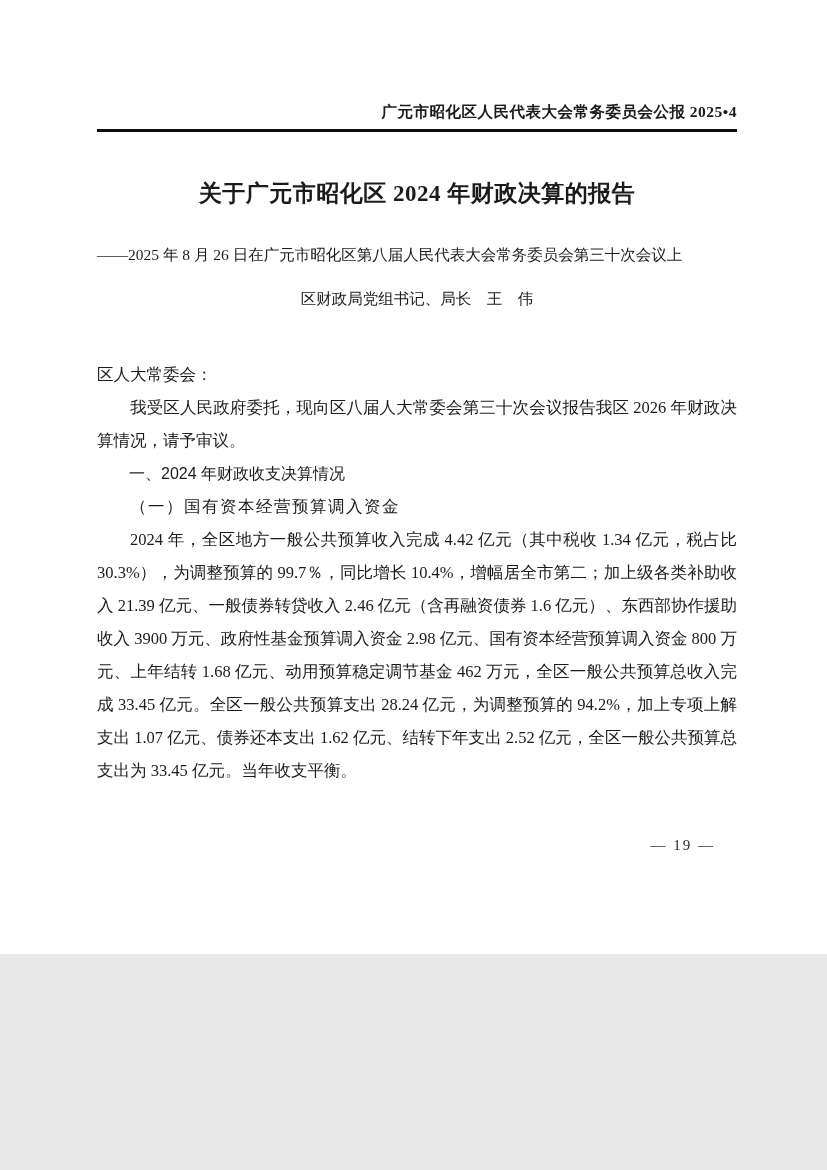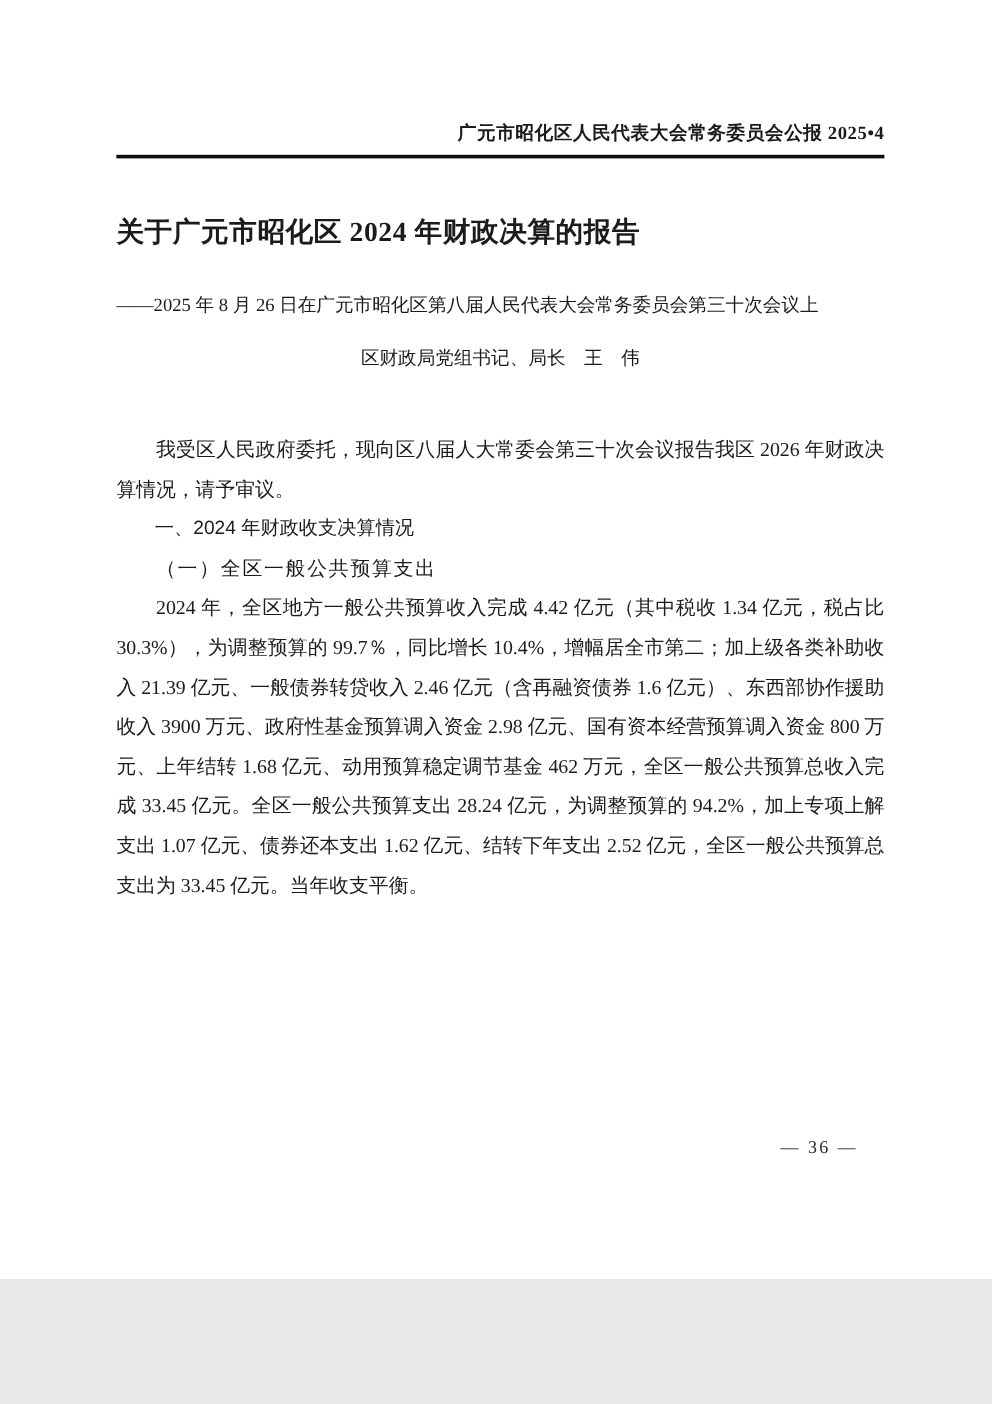--- a/index.html
+++ b/index.html
@@ -3,21 +3,21 @@
 <meta charset="utf-8">
 <style>
   html, body {
     margin: 0;
     padding: 0;
     background: #e8e8e8;
   }
   .page {
     position: relative;
     width: 827px;
-    height: 1066px;
+    height: 954px;
     margin: 0 auto;
     background: #ffffff;
     color: #1b1b1b;
     font-family: "Liberation Serif", "DejaVu Serif", serif;
     overflow: hidden;
     box-sizing: border-box;
   }
   .content {
     margin-left: 97px;
     margin-right: 90px;
@@ -31,20 +31,21 @@
     line-height: 22px;
   }
   .header-rule {
     margin-top: 6px;
     border: none;
     border-top: 3px solid #0d0d0d;
     height: 0;
   }
   .report-title {
     margin-top: 47px;
+    text-align: center;
     font-size: 23px;
     font-weight: bold;
     line-height: 30px;
     letter-spacing: 0.5px;
   }
   .meeting-subtitle {
     margin-top: 36px;
     font-size: 15.5px;
     line-height: 20px;
   }
@@ -100,22 +101,23 @@
 
     <hr class="header-rule">
 
     <div class="report-title">关于广元市昭化区 2024 年财政决算的报告</div>
 
     <div class="meeting-subtitle">——2025 年 8 月 26 日在广元市昭化区第八届人民代表大会常务委员会第三十次会议上</div>
 
     <div class="presenter-line">区财政局党组书记、局长　王　伟</div>
 
     <div class="body-text">
+      <p class="salutation">区人大常委会：</p>
       <p class="para">我受区人民政府委托，现向区八届人大常委会第三十次会议报告我区 2026 年财政决算情况，请予审议。</p>
       <p class="h1-heading">一、2024 年财政收支决算情况</p>
-      <p class="h2-heading">（一）全区一般公共预算支出</p>
+      <p class="h2-heading">（一）国有资本经营预算调入资金</p>
       <p class="para">2024 年，全区地方一般公共预算收入完成 4.42 亿元（其中税收 1.34 亿元，税占比 30.3%），为调整预算的 99.7％，同比增长 10.4%，增幅居全市第二；加上级各类补助收入 21.39 亿元、一般债券转贷收入 2.46 亿元（含再融资债券 1.6 亿元）、东西部协作援助收入 3900 万元、政府性基金预算调入资金 2.98 亿元、国有资本经营预算调入资金 800 万元、上年结转 1.68 亿元、动用预算稳定调节基金 462 万元，全区一般公共预算总收入完成 33.45 亿元。全区一般公共预算支出 28.24 亿元，为调整预算的 94.2%，加上专项上解支出 1.07 亿元、债券还本支出 1.62 亿元、结转下年支出 2.52 亿元，全区一般公共预算总支出为 33.45 亿元。当年收支平衡。</p>
     </div>
 
   </div>
 
-  <div class="page-number">— 36 —</div>
+  <div class="page-number">— 19 —</div>
 </div>
 
 </body></html>

